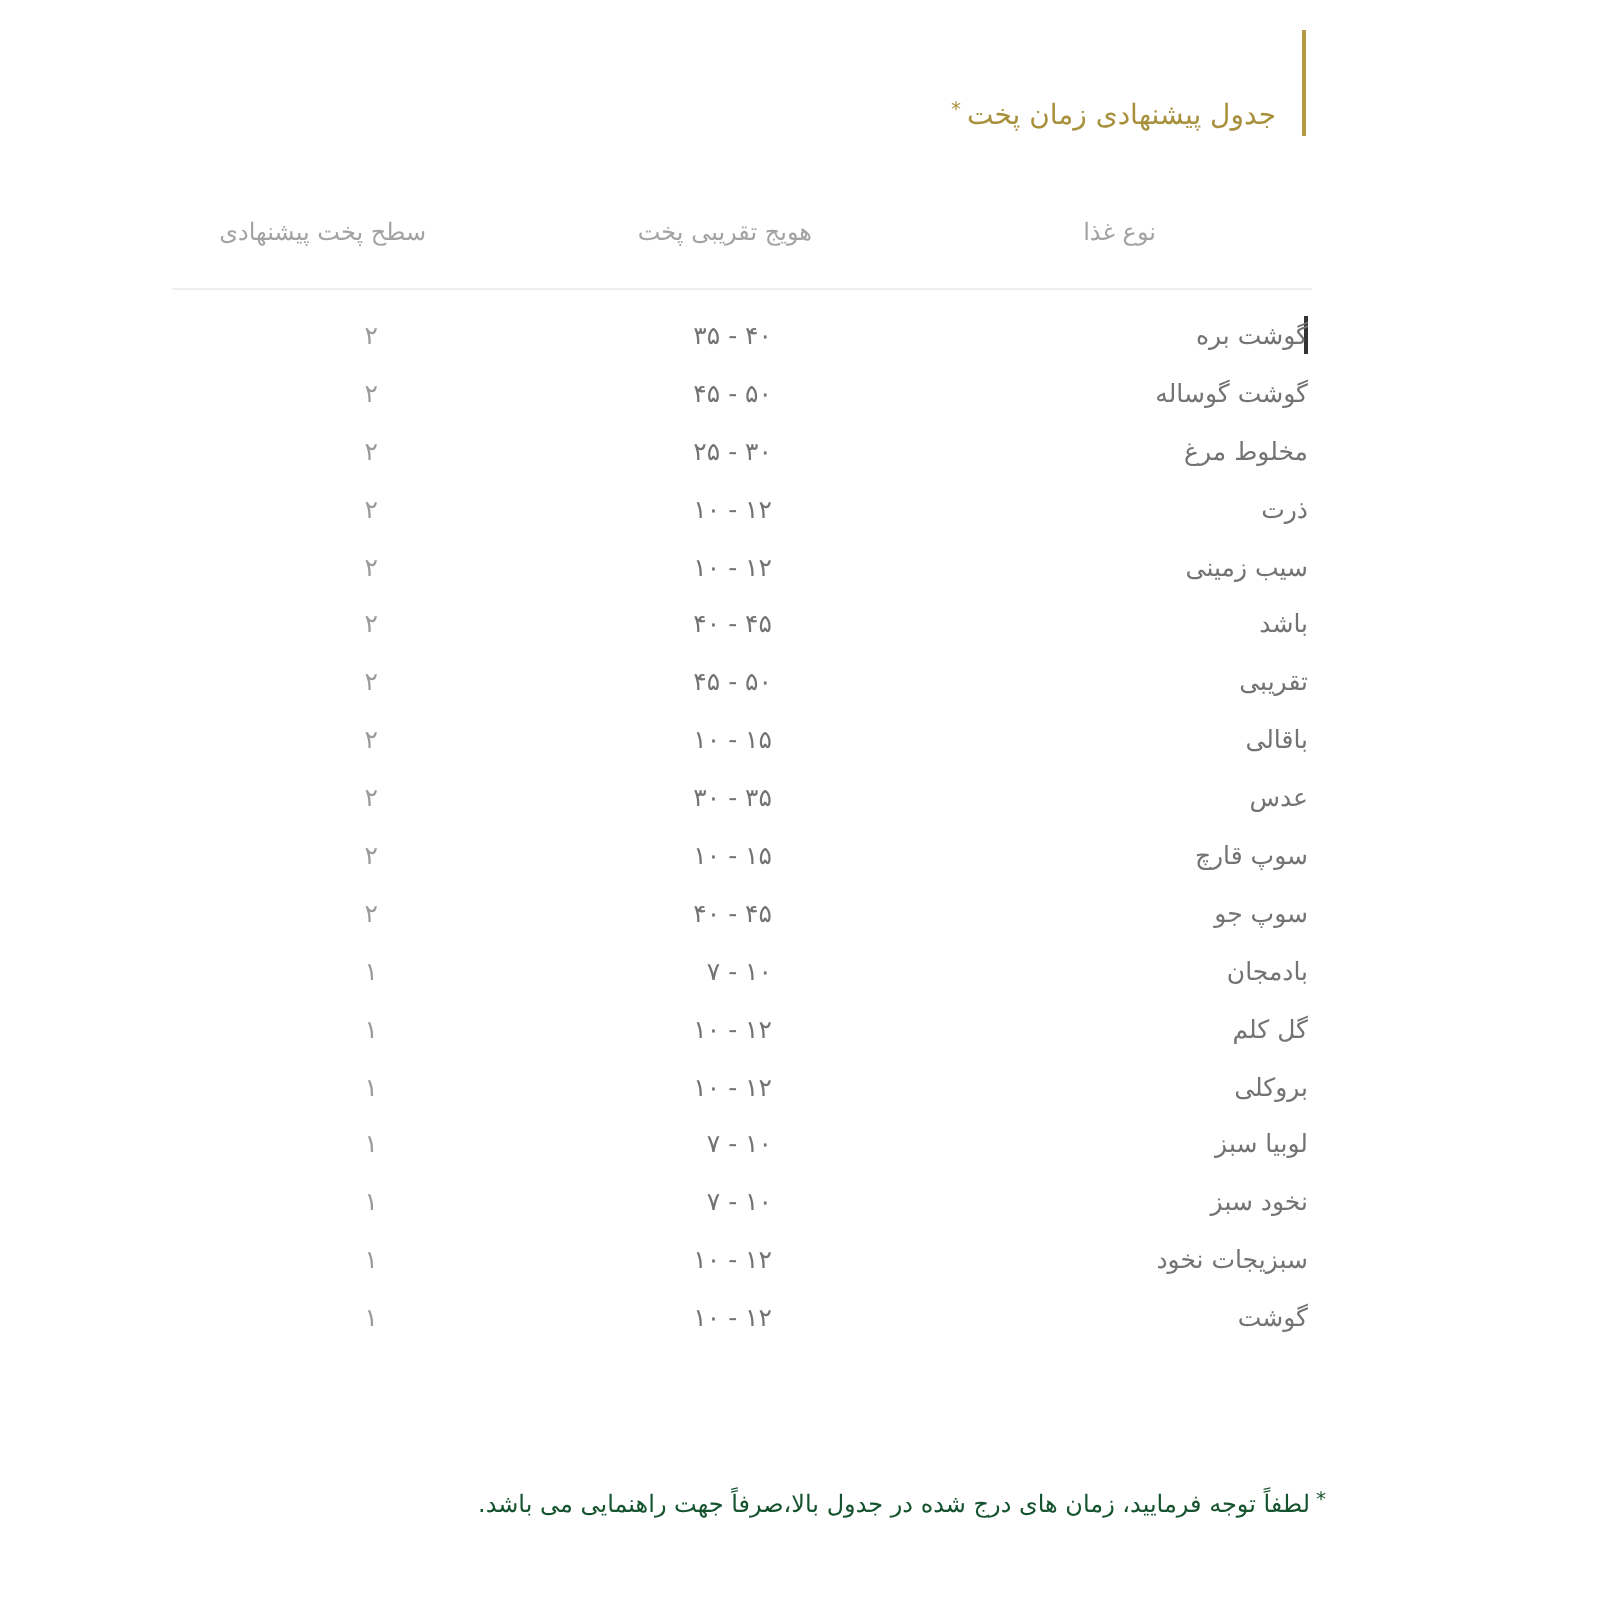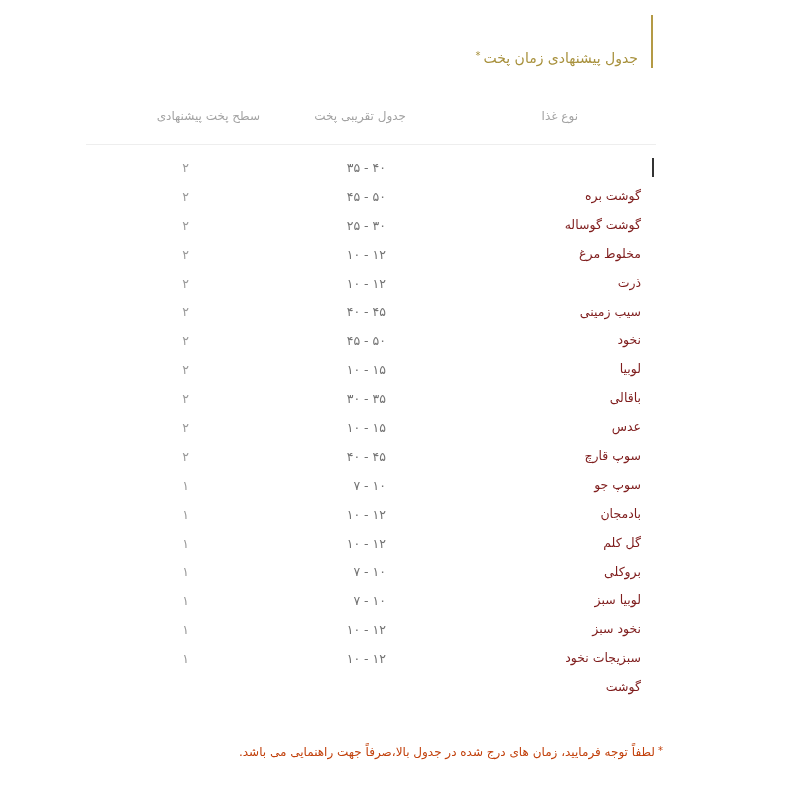--- a/index.html
+++ b/index.html
@@ -51,39 +51,38 @@
     }
     .th {
       position: absolute;
       top: 14px;
       font-size: 12px;
       color: #a3a3a3;
       white-space: nowrap;
     }
     .th.c1 { right: 78px; margin-left: 23px; }
     .th.c2 { right: 250px; }
-    .th.c3 { right: 396px; }
+    .th.c3 { right: 443px; }
     .tbody {
       position: relative;
       padding-top: 10px;
     }
     .row {
       position: relative;
       height: 28.9px;
     }
     .cell {
       position: absolute;
       top: 5px;
       font-size: 12.5px;
       white-space: nowrap;
     }
     .cell.name {
-      right: 15px;
-      color: #7f1d1d;
-      margin-top: 28px;
+      right: 2px;
+      color: #737373;
     }
     .cell.time {
       right: 270px;
       color: #737373;
       direction: ltr;
       unicode-bidi: isolate;
     }
     .cell.level {
       right: 467px;
       color: #9a9a9a;
@@ -95,41 +94,41 @@
       width: 2px;
       height: 19px;
       background: #333333;
     }
     .note {
       position: absolute;
       right: 137px;
       top: 745px;
       direction: rtl;
       font-size: 12px;
-      color: #c2410c;
+      color: #14532d;
       white-space: nowrap;
     }
     .note .star {
       margin-left: 3px;
       font-size: 10px;
       vertical-align: top;
     }
   </style>
 </head>
 <body>
 
 <div class="title-bar"></div>
 <div class="title">
   <span>جدول پیشنهادی زمان پخت</span><span class="star">*</span>
 </div>
 
 <div class="table">
   <div class="thead">
     <span class="th c1">نوع غذا</span>
-    <span class="th c2">جدول تقریبی پخت</span>
+    <span class="th c2">هویج تقریبی پخت</span>
     <span class="th c3">سطح پخت پیشنهادی</span>
   </div>
   <div class="tbody">
     <div class="row">
       <span class="active-marker"></span>
       <span class="cell name">گوشت بره</span>
       <span class="cell time">۳۵ - ۴۰</span>
       <span class="cell level">۲</span>
     </div>
     <div class="row">
@@ -146,26 +145,26 @@
       <span class="cell name">ذرت</span>
       <span class="cell time">۱۰ - ۱۲</span>
       <span class="cell level">۲</span>
     </div>
     <div class="row">
       <span class="cell name">سیب زمینی</span>
       <span class="cell time">۱۰ - ۱۲</span>
       <span class="cell level">۲</span>
     </div>
     <div class="row">
-      <span class="cell name">نخود</span>
+      <span class="cell name">باشد</span>
       <span class="cell time">۴۰ - ۴۵</span>
       <span class="cell level">۲</span>
     </div>
     <div class="row">
-      <span class="cell name">لوبیا</span>
+      <span class="cell name">تقریبی</span>
       <span class="cell time">۴۵ - ۵۰</span>
       <span class="cell level">۲</span>
     </div>
     <div class="row">
       <span class="cell name">باقالی</span>
       <span class="cell time">۱۰ - ۱۵</span>
       <span class="cell level">۲</span>
     </div>
     <div class="row">
       <span class="cell name">عدس</span>

